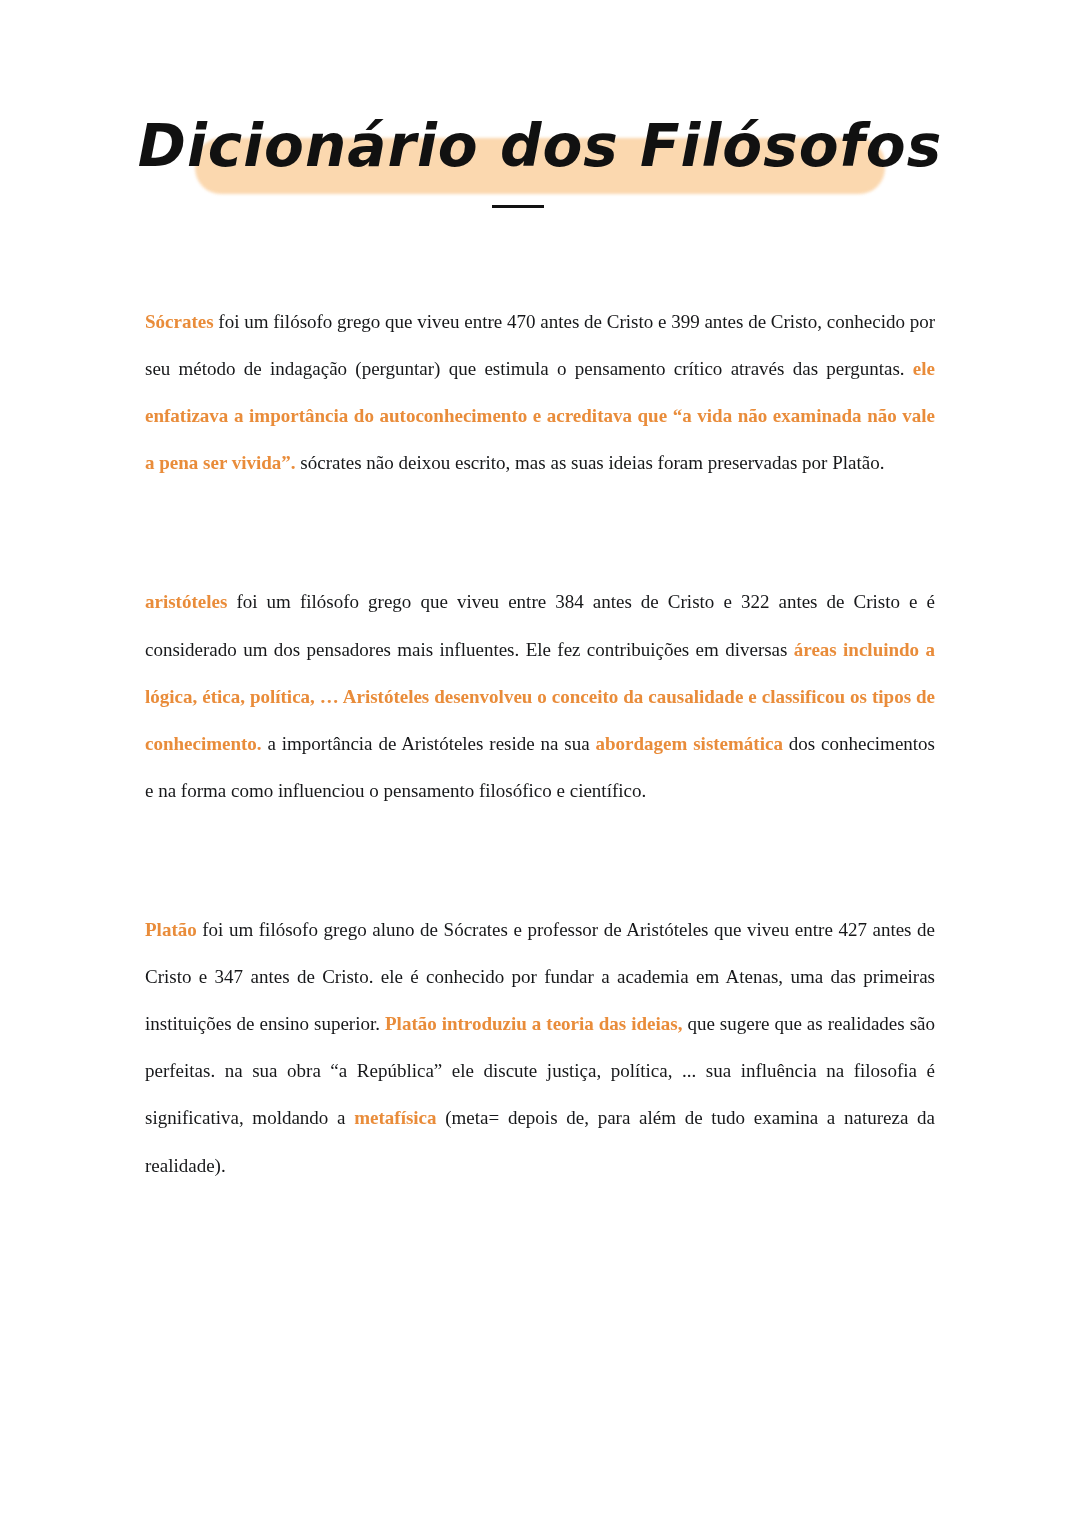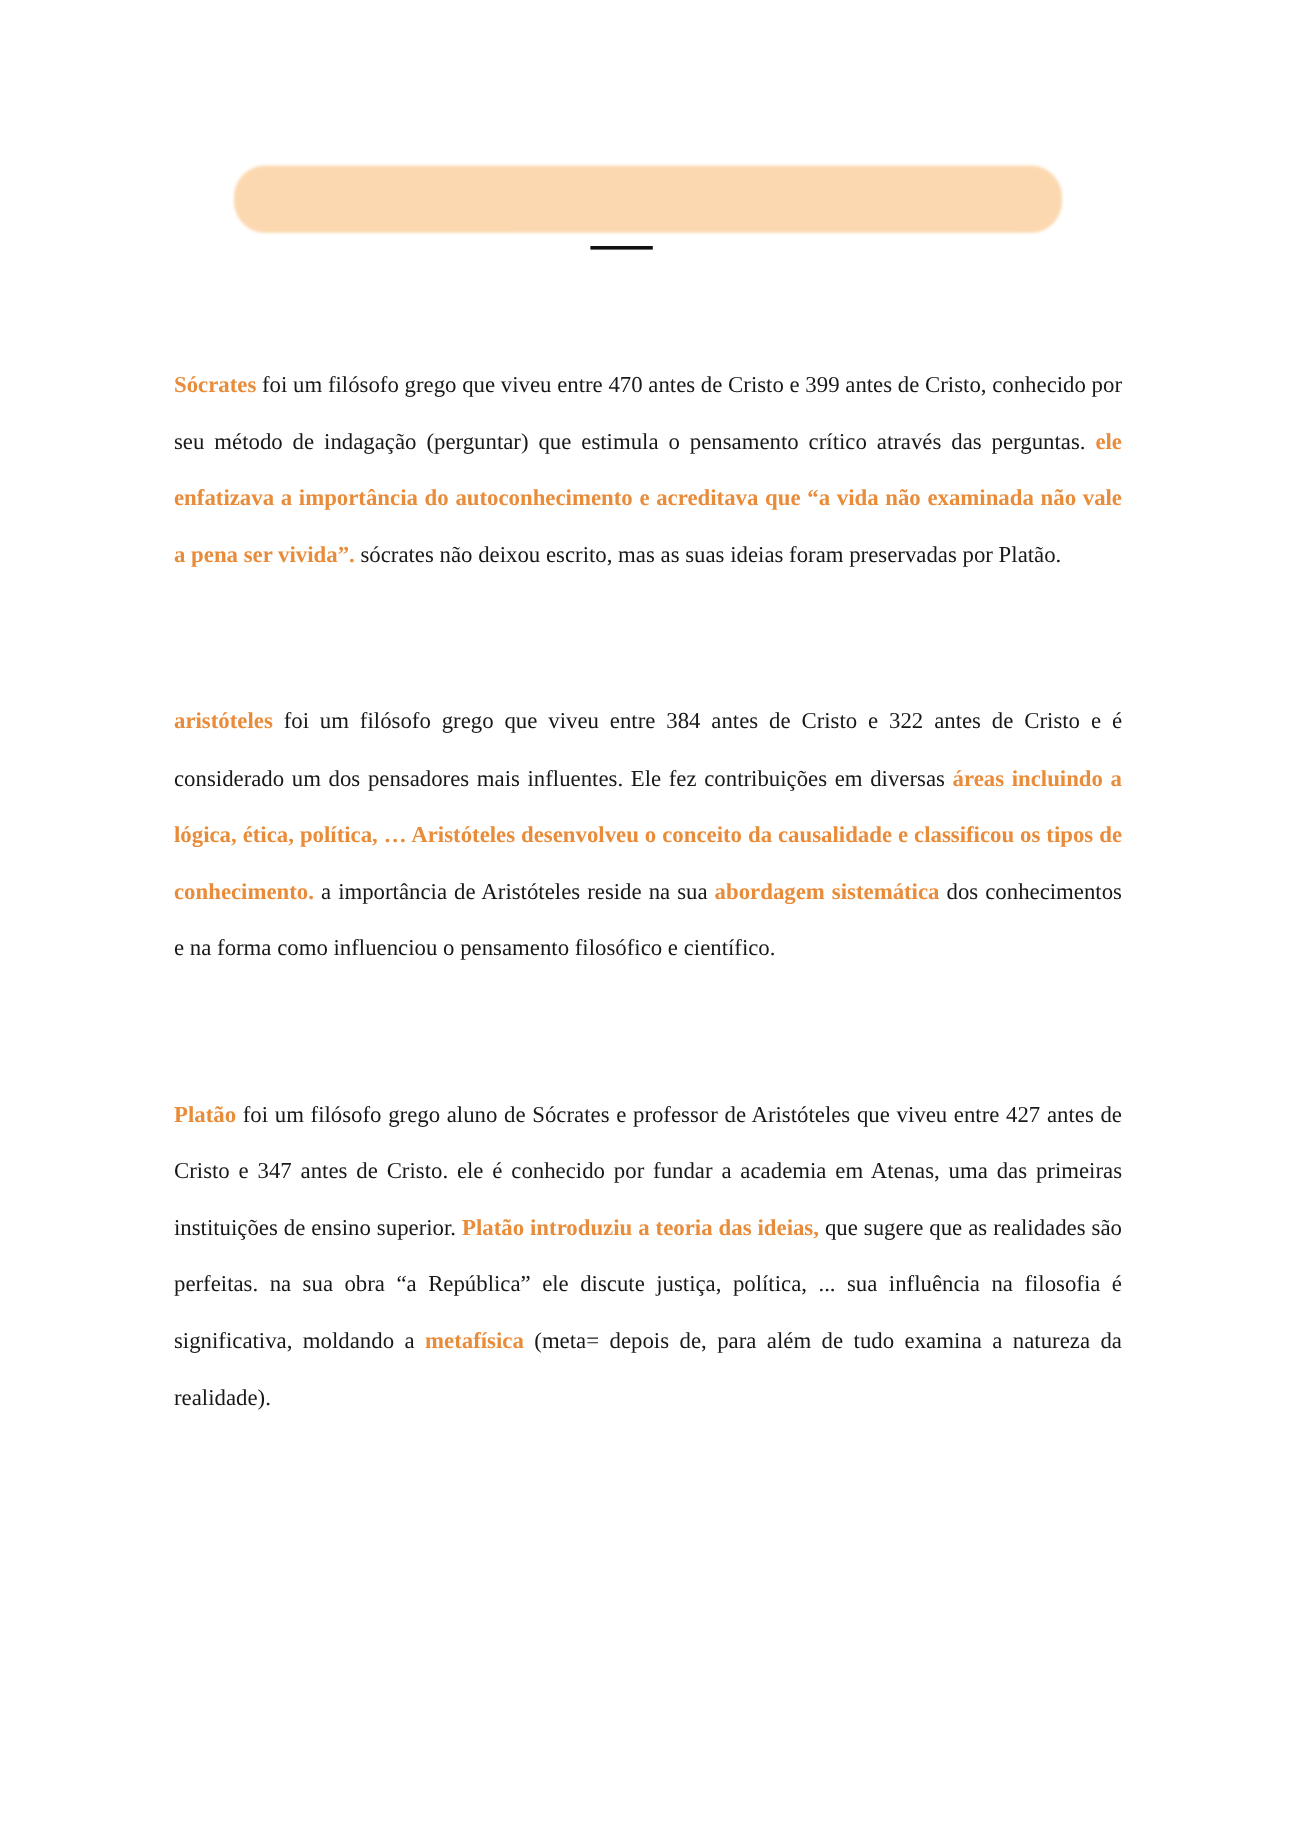--- a/index.html
+++ b/index.html
@@ -93,20 +93,21 @@
     font-weight: bold;
   }
 </style>
 </head>
 <body>
 
 <div class="page">
 
   <div class="title-wrap">
     <div class="title-highlight"></div>
+    <span class="title">Dicionário dos Filósofos</span>
     <div class="title-underline"></div>
   </div>
 
   <div class="content">
     <p class="para"><span class="hl">Sócrates</span><span> foi um filósofo grego que viveu entre 470 antes de Cristo e 399 antes de Cristo, conhecido por seu método de indagação (perguntar) que estimula o pensamento crítico através das perguntas. </span><span class="hl">ele enfatizava a importância do autoconhecimento e acreditava que “a vida não examinada não vale a pena ser vivida”.</span><span> sócrates não deixou escrito, mas as suas ideias foram preservadas por Platão.</span></p>
     <p class="para"><span class="hl">aristóteles</span><span> foi um filósofo grego que viveu entre 384 antes de Cristo e 322 antes de Cristo e é considerado um dos pensadores mais influentes. Ele fez contribuições em diversas </span><span class="hl">áreas incluindo a lógica, ética, política, … Aristóteles desenvolveu o conceito da causalidade e classificou os tipos de conhecimento.</span><span> a importância de Aristóteles reside na sua </span><span class="hl">abordagem sistemática</span><span> dos conhecimentos e na forma como influenciou o pensamento filosófico e científico.</span></p>
     <p class="para"><span class="hl">Platão</span><span> foi um filósofo grego aluno de Sócrates e professor de Aristóteles que viveu entre 427 antes de Cristo e 347 antes de Cristo. ele é conhecido por fundar a academia em Atenas, uma das primeiras instituições de ensino superior. </span><span class="hl">Platão introduziu a teoria das ideias,</span><span> que sugere que as realidades são perfeitas. na sua obra “a República” ele discute justiça, política, ... sua influência na filosofia é significativa, moldando a </span><span class="hl">metafísica</span><span> (meta= depois de, para além de tudo examina a natureza da realidade).</span></p>
   </div>
 
 </div>

